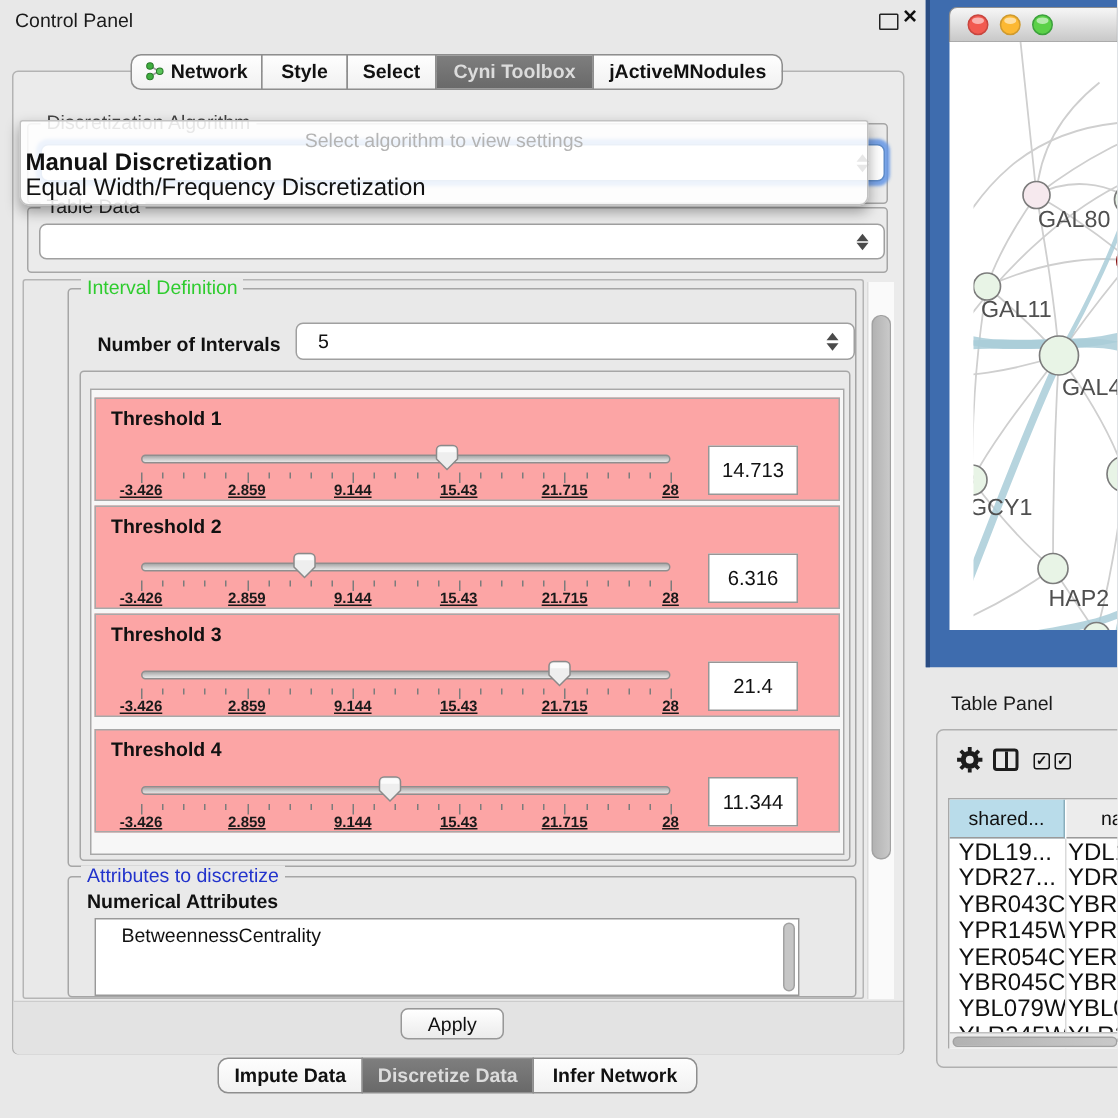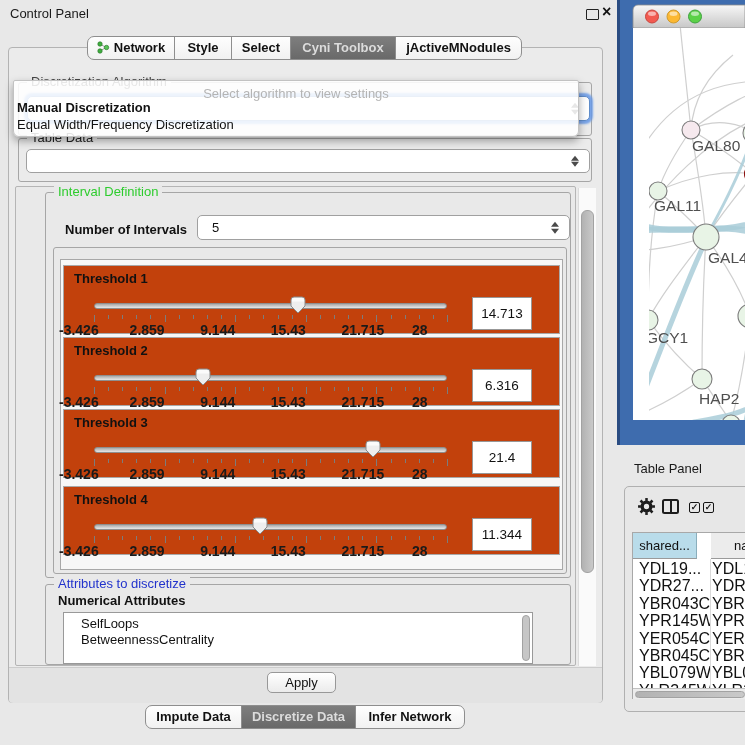--- a/index.html
+++ b/index.html
@@ -22,38 +22,38 @@
   .group{position:absolute;border:1px solid #a6a6a6;border-radius:3px;box-sizing:border-box;}
   .legend{position:absolute;top:-8px;left:8px;background:#ebebeb;padding:0 4px;font-size:13px;line-height:14px;}
   .combo{position:absolute;box-sizing:border-box;background:#fff;border:1px solid #a0a0a0;border-radius:5px;
          font-size:13px;color:#111;display:flex;align-items:center;padding-left:14px;}
   .stepper{position:absolute;right:9px;top:50%;transform:translateY(-50%);width:9px;}
   .stepper i{display:block;width:0;height:0;border-left:4.5px solid transparent;border-right:4.5px solid transparent;margin:1.5px 0;}
   .stepper .up{border-bottom:5px solid #4a4a4a;}
   .stepper .dn{border-top:5px solid #4a4a4a;}
   .focusring{box-shadow:0 0 2px 3px rgba(100,150,230,.85);border-color:#5f8cc9;}
   
-  .tbox{position:absolute;left:2px;width:497px;height:69px;background:#c2410c;border:1px solid #a8a8a8;box-sizing:border-box;}
+  .tbox{position:absolute;left:2px;width:497px;height:69px;background:#fca5a5;border:1px solid #a8a8a8;box-sizing:border-box;}
   .tlabel{position:absolute;left:10px;top:5px;font-size:13px;font-weight:bold;color:#111;}
   .track{position:absolute;left:30px;top:37px;width:353px;height:6px;border:1px solid #8f8f8f;border-radius:4px;
          background:linear-gradient(#a8a8a8,#cdcdcd 55%,#e6e6e6);box-sizing:border-box;}
   .tick{position:absolute;width:1px;background:#7c7c7c;}
-  .ticklab{position:absolute;width:70px;font-size:14px;font-weight:bold;color:#1a1a1a;}
+  .ticklab{position:absolute;width:70px;text-align:center;font-size:10px;font-weight:bold;color:#1a1a1a;text-decoration:underline;}
   .valbox{position:absolute;left:408px;top:31px;width:60px;height:33px;background:#fff;border:1px solid #979797;
           box-sizing:border-box;display:flex;align-items:center;justify-content:center;font-size:13.5px;}
   
   .wlist{background:#fff;border:1px solid #999;box-sizing:border-box;overflow:hidden;}
   .litem{font-size:13px;line-height:16px;padding-left:17px;white-space:nowrap;}
   
   .sthumb{position:absolute;border-radius:6px;background:linear-gradient(90deg,#b2b2b2,#c9c9c9);border:1px solid #a2a2a2;box-sizing:border-box;}
   
   .popup{left:13px;top:80px;width:566px;height:57px;background:rgba(255,255,255,.87);
          border:1px solid #c2c2c2;border-radius:2px 2px 6px 6px;box-shadow:0 4px 9px rgba(0,0,0,.35);box-sizing:border-box;}
   .popup .hint{position:absolute;left:0;right:0;top:5px;text-align:center;color:#b4b4b4;font-size:13px;}
-  .popup .it{position:absolute;left:3px;font-size:13px;white-space:nowrap;}
+  .popup .it{position:absolute;left:3px;font-size:16px;white-space:nowrap;}
   
   #netsvg{position:absolute;left:617px;top:0;}
   .tp-title{left:634px;top:461px;font-size:13px;color:#1a1a1a;}
   .tp-panel{left:624px;top:486px;width:130px;height:226px;background:#e7e7e7;border:1px solid #b0b0b0;border-radius:5px;box-sizing:border-box;}
   .chk{position:absolute;width:11px;height:11px;border:1.6px solid #141414;border-radius:2px;box-sizing:border-box;
        font-size:9px;line-height:8px;font-weight:bold;text-align:center;color:#141414;}
   .spliticon{position:absolute;width:17px;height:15px;border:2px solid #1d1d1d;border-radius:2.5px;box-sizing:border-box;}
   .spliticon:after{content:"";position:absolute;left:5.5px;top:0;bottom:0;width:2px;background:#1d1d1d;}
   .thead-cell{position:absolute;top:0;height:26px;box-sizing:border-box;font-size:13px;display:flex;align-items:center;}
   .trow span{display:inline-block;font-size:16px;white-space:nowrap;overflow:hidden;}
@@ -284,21 +284,20 @@
           </div>
         </div>
     </div>
   </div>
 
   <div class="group" style="left:45px;top:584px;width:526px;height:81px;background:#e9e9e9;">
     <span class="legend" style="color:#2233cc;background:#e9e9e9;">Attributes to discretize</span>
     <div class="abs" style="left:12px;top:8px;font-size:13px;font-weight:bold;">Numerical Attributes</div>
     <div class="abs wlist" style="left:17px;top:27px;width:470px;height:52px;padding-top:3px;box-sizing:border-box;">
       <div id="attr-items">
-          <div class="litem">SelfLoops</div>
           <div class="litem">BetweennessCentrality</div>
         </div>
       <div class="sthumb" style="right:2px;top:2px;width:8px;height:46px;background:#c6c6c6;"></div>
     </div>
   </div>
 
   <div class="abs" style="left:9px;top:667px;width:593px;height:35px;background:#e3e3e3;border-top:1px solid #cccccc;border-radius:0 0 4px 4px;"></div>
   <div class="abs btn" style="left:267px;top:672px;width:69px;height:21px;">Apply</div>
 
   <div class="abs" id="bottom-tabs" style="left:145px;top:705px;height:23px;white-space:nowrap;"><div class="seg first" style="width: 97px;"><span>Impute Data</span></div><div class="seg sel" style="width: 115px;"><span>Discretize Data</span></div><div class="seg last" style="width: 110px;"><span>Infer Network</span></div></div>
@@ -396,21 +395,21 @@
           <line x1="9" y1="3.7" x2="9" y2="1"></line>
             <line x1="12.7" y1="5.3" x2="14.7" y2="3.3"></line>
         </g>
       </g>
     </svg>
     <div class="spliticon" style="left:37px;top:12px;"></div>
     <div class="chk" style="left:64px;top:15px;">✓</div>
     <div class="chk" style="left:78px;top:15px;">✓</div>
 
     <div class="abs" id="tbl" style="left:7px;top:45px;width:150px;height:167px;background:#fff;border:1px solid #a8a8a8;border-bottom:none;box-sizing:border-box;overflow:hidden;">
-      <div class="thead-cell" style="left:0;width:64px;background:#b9dcea;border-right:1px solid #8aaebc;border-bottom:1px solid #9a9a9a;justify-content:center;">shared...</div>
+      <div class="thead-cell" style="left:0;width:77px;background:#b9dcea;border-right:1px solid #8aaebc;border-bottom:1px solid #9a9a9a;justify-content:center;">shared...</div>
       <div class="thead-cell" style="left:78px;width:80px;background:#ececec;border-bottom:1px solid #9a9a9a;padding-left:23px;">na</div>
       <div class="abs" style="left:77px;top:26px;bottom:0;width:1px;background:#dadada;"></div>
       <div id="tbl-rows">
           <div class="trow" style="position: absolute; left: 0px; right: 0px; top: 27px; height: 17px;"><span style="width: 71px; padding-left: 6px;">YDL19...</span><span style="padding-left: 2px;">YDL1</span></div>
           <div class="trow" style="position: absolute; left: 0px; right: 0px; top: 44.4px; height: 17px;"><span style="width: 71px; padding-left: 6px;">YDR27...</span><span style="padding-left: 2px;">YDR2</span></div>
           <div class="trow" style="position: absolute; left: 0px; right: 0px; top: 61.8px; height: 17px;"><span style="width: 71px; padding-left: 6px;">YBR043C</span><span style="padding-left: 2px;">YBR0</span></div>
           <div class="trow" style="position: absolute; left: 0px; right: 0px; top: 79.2px; height: 17px;"><span style="width: 71px; padding-left: 6px;">YPR145W</span><span style="padding-left: 2px;">YPR1</span></div>
           <div class="trow" style="position: absolute; left: 0px; right: 0px; top: 96.6px; height: 17px;"><span style="width: 71px; padding-left: 6px;">YER054C</span><span style="padding-left: 2px;">YER0</span></div>
           <div class="trow" style="position: absolute; left: 0px; right: 0px; top: 114px; height: 17px;"><span style="width: 71px; padding-left: 6px;">YBR045C</span><span style="padding-left: 2px;">YBR0</span></div>
           <div class="trow" style="position: absolute; left: 0px; right: 0px; top: 131.4px; height: 17px;"><span style="width: 71px; padding-left: 6px;">YBL079W</span><span style="padding-left: 2px;">YBL0</span></div>

